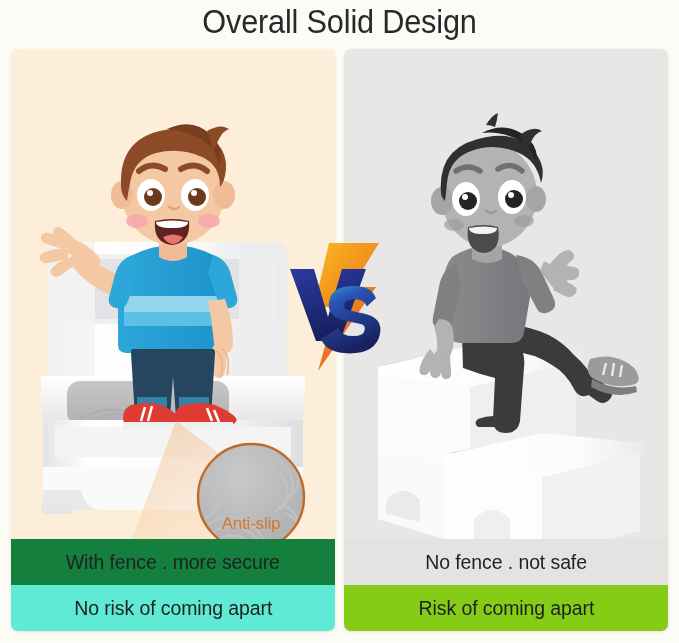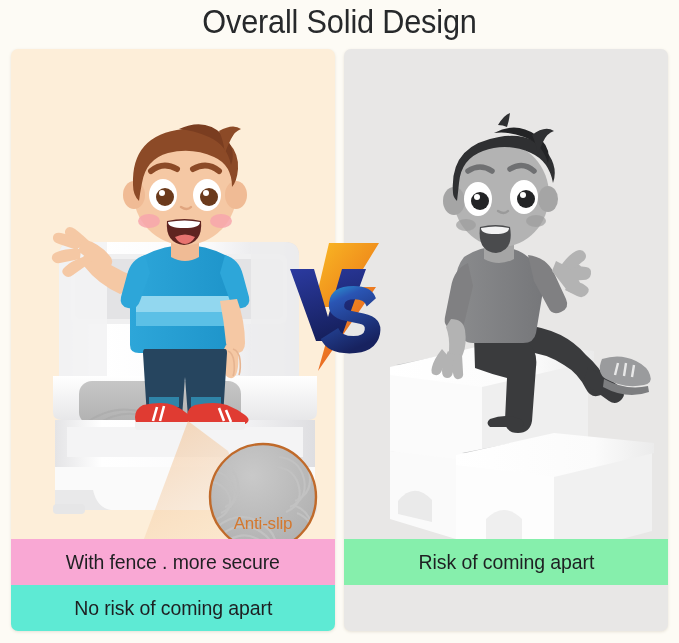--- a/index.html
+++ b/index.html
@@ -33,37 +33,37 @@
     position: absolute;
     top: 49px;
     height: 582px;
     border-radius: 7px;
     overflow: hidden;
     box-shadow: 0 1px 3px rgba(130,110,85,0.18);
   }
   .panel-left  { left: 11px;  width: 324px; background: #fdeed9; }
   .panel-right { left: 344px; width: 324px; background: #e8e7e6; }
 
-  .stage { position: absolute; left: 12px; top: 0; width: 100%; height: 490px; overflow: hidden; }
+  .stage { position: absolute; left: 0; top: 0; width: 100%; height: 490px; overflow: hidden; }
 
   
   .captions { position: absolute; left: 0; bottom: 0; width: 100%; height: 92px; }
   .cap {
     width: 100%; height: 46px;
     display: flex; align-items: center; justify-content: center;
     font-size: 20.5px; color: #1e2022;
     font-family: "Liberation Sans Narrow", "Liberation Sans", sans-serif;
     letter-spacing: -0.1px;
     white-space: nowrap;
   }
   .cap span { transform: scaleX(0.95); display:inline-block; }
-  .panel-left  .cap-1 { background: #f9a8d4; text-align: right; }
+  .panel-left  .cap-1 { background: #15803d; text-align: right; }
   .panel-left  .cap-2 { background: #5eead4; }
   .panel-right .cap-1 { background: #e4e3e2; }
-  .panel-right .cap-2 { background: #86efac; }
+  .panel-right .cap-2 { background: #84cc16; }
 
   
   .vs-wrap {
     position: absolute;
     left: 284px; top: 225px;
     width: 112px; height: 150px;
     z-index: 40;
     pointer-events: none;
   }
 
@@ -353,20 +353,23 @@
           <ellipse cx="110" cy="176" rx="10" ry="6" fill="#9d9d9d" opacity="0.7"></ellipse>
           <ellipse cx="180" cy="172" rx="10" ry="6" fill="#9d9d9d" opacity="0.7"></ellipse>
 
           <path d="M124,178 q16,-4 30,0 q4,24 -14,26 q-19,-2 -16,-26 z" fill="#4a4b4d"></path>
           <path d="M125,179 q15,-3 28,0 q0,6 -14,6 q-14,0 -14,-6 z" fill="#f2f2f2"></path>
         </g>
       </svg>
     </div>
 
     <div class="captions">
+      <div class="cap cap-1">
+        <span>No fence . not safe</span>
+      </div>
       <div class="cap cap-2">
         <span>Risk of coming apart</span>
       </div>
     </div>
   </div>
 
   <div class="vs-wrap">
     <svg width="112" height="150" viewBox="0 0 112 150">
       <defs>
         <linearGradient id="boltG" x1="0.2" y1="0" x2="0.8" y2="1">

